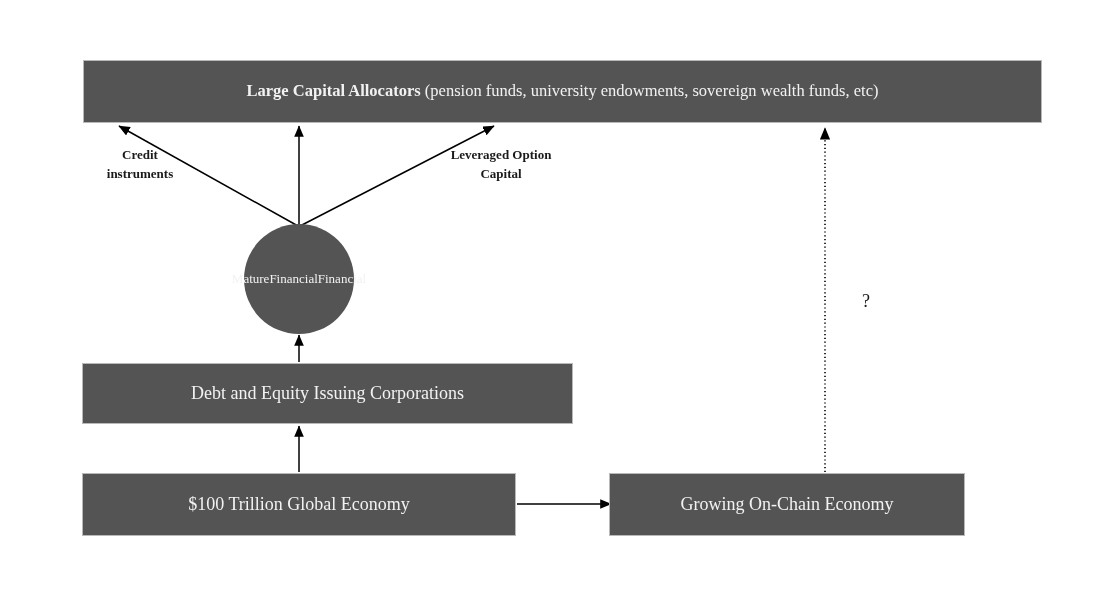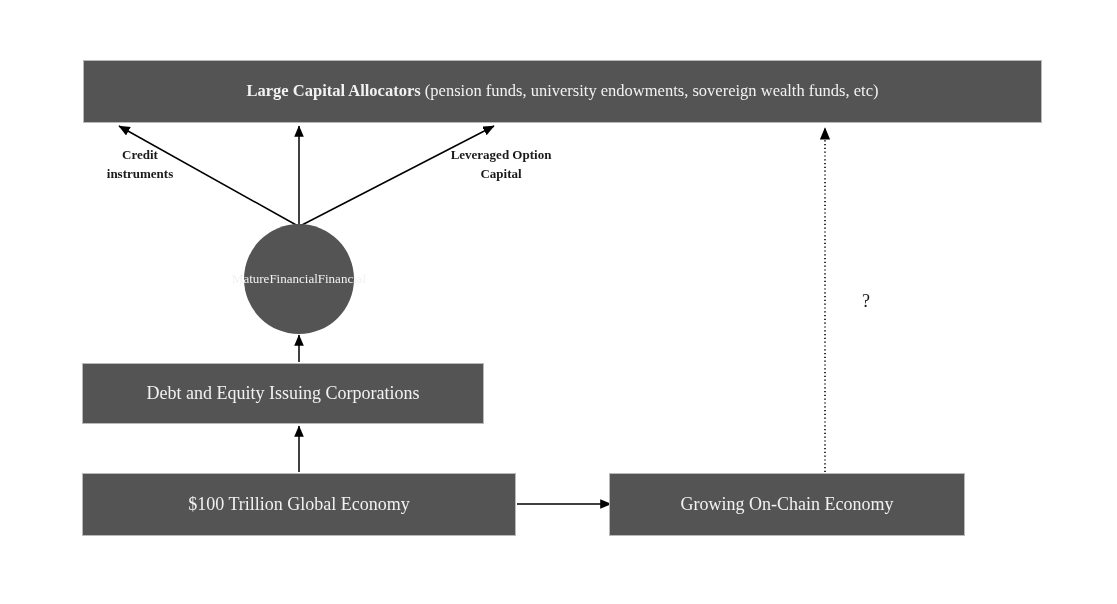--- a/index.html
+++ b/index.html
@@ -39,21 +39,21 @@
     width: 959px;
     height: 63px;
     font-size: 16.5px;
   }
   .box-banner .bold {
     font-weight: bold;
   }
   .box-debt {
     left: 82px;
     top: 363px;
-    width: 402px;
+    width: 491px;
     height: 61px;
     font-size: 18px;
   }
   .box-economy {
     left: 82px;
     top: 473px;
     width: 434px;
     height: 63px;
     font-size: 18px;
   }

